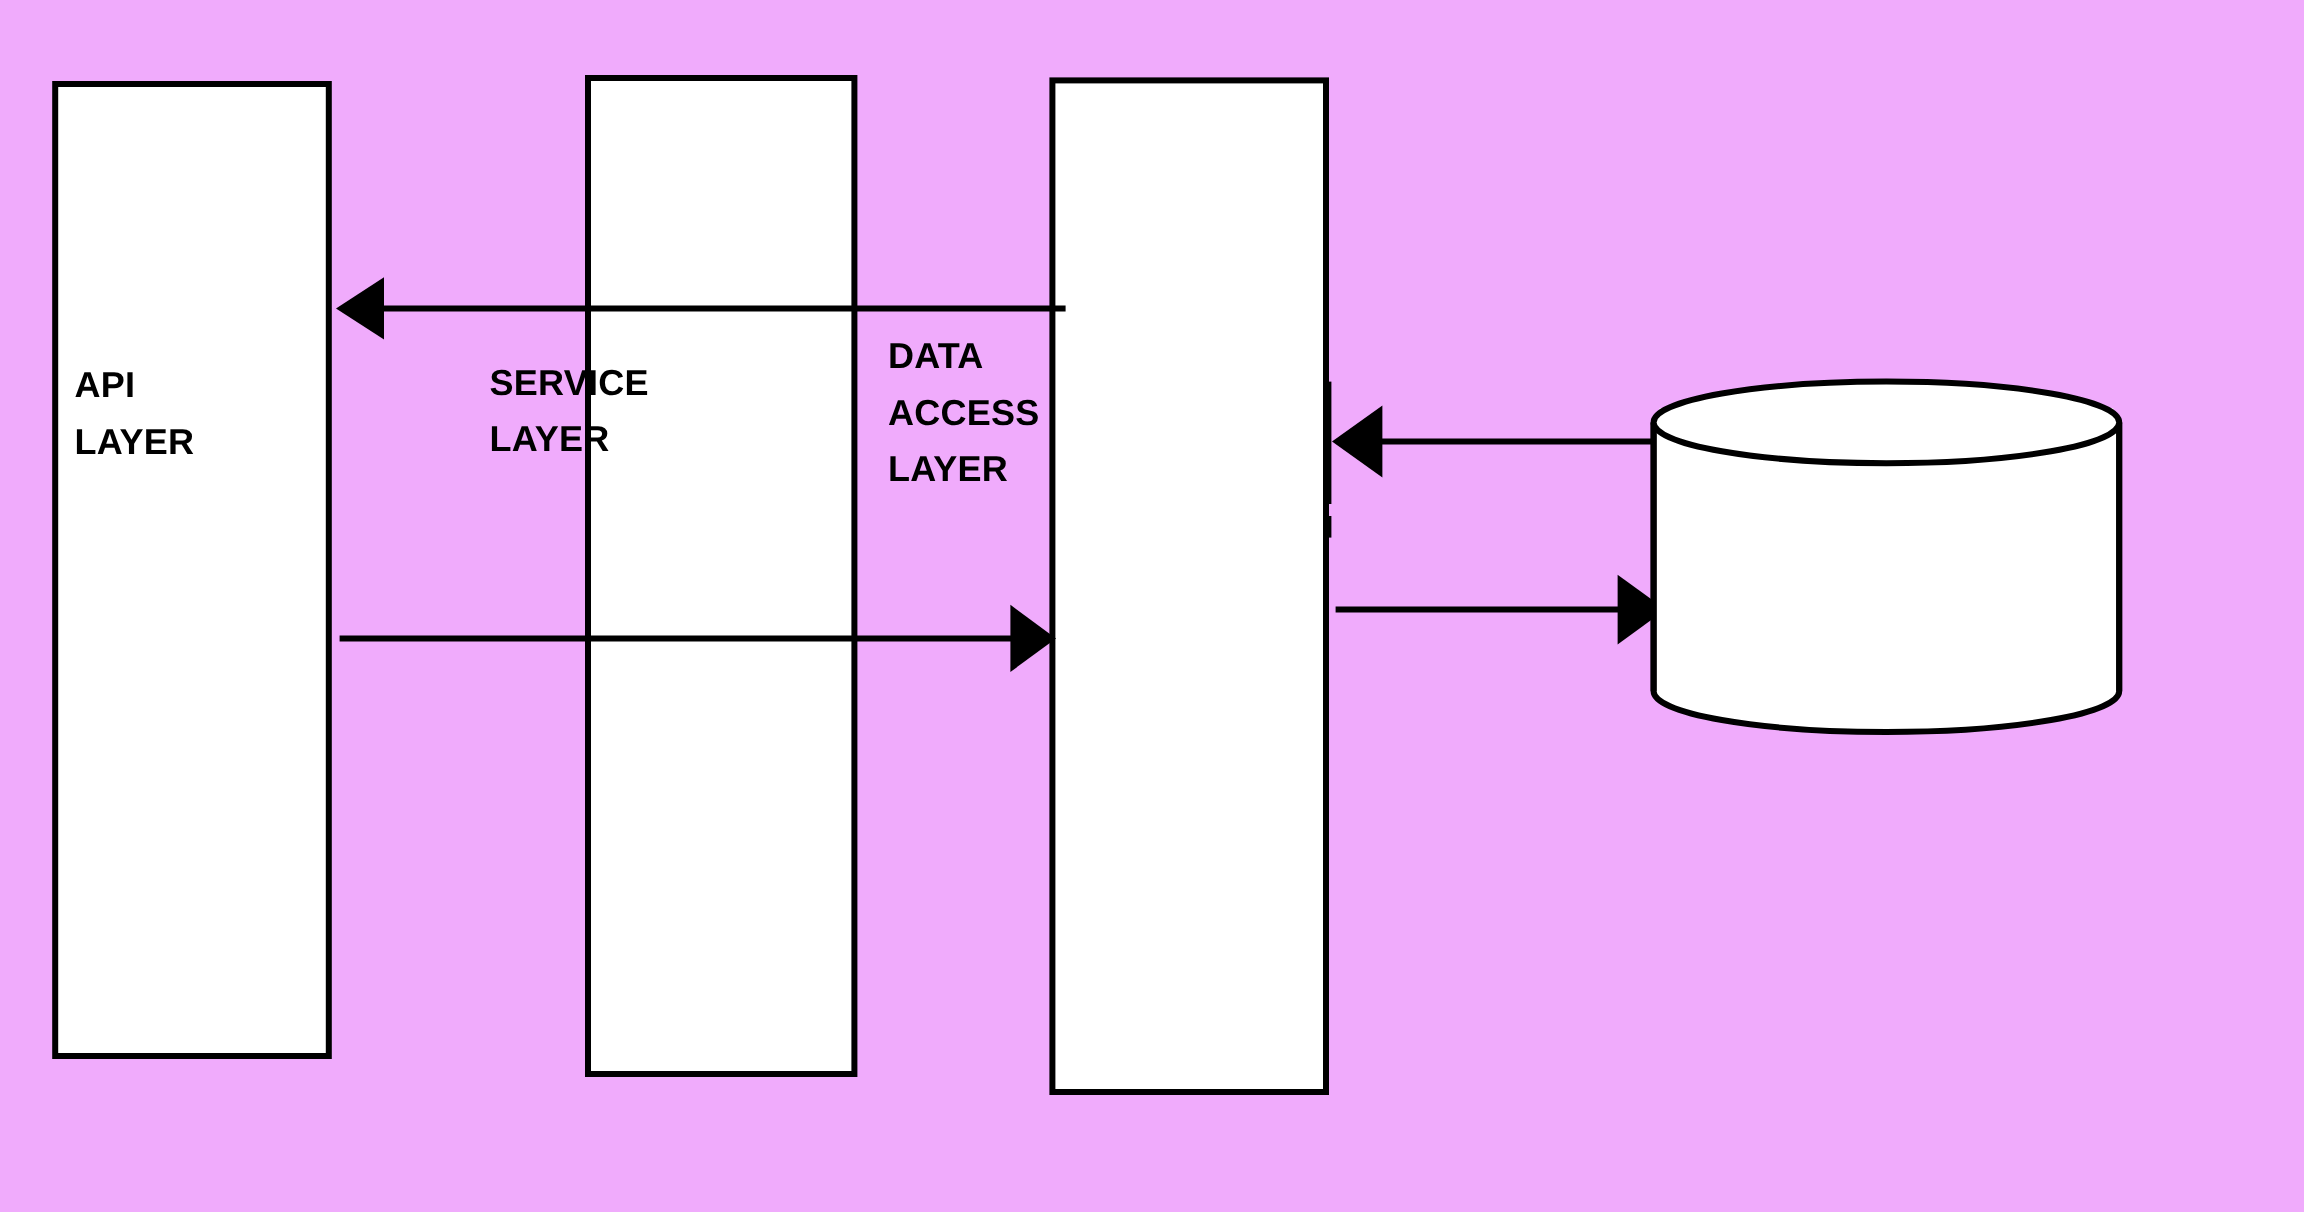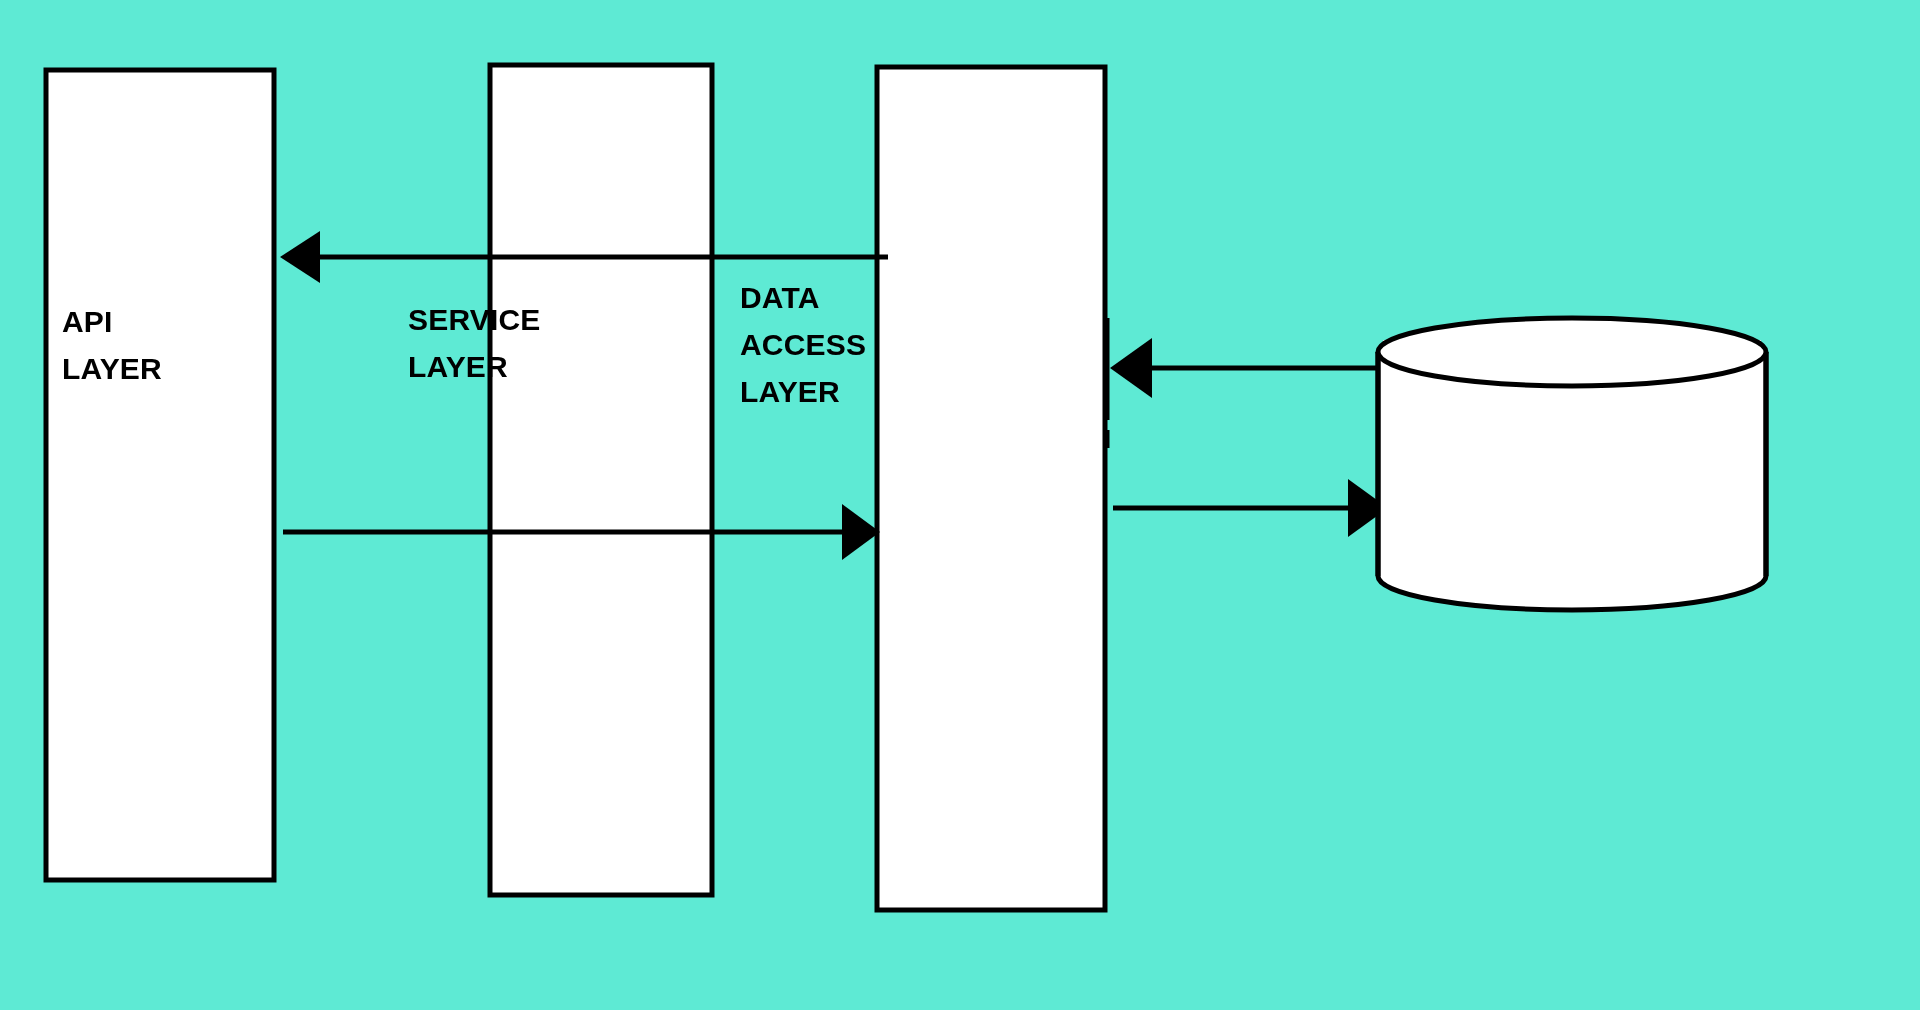--- a/index.html
+++ b/index.html
@@ -8,21 +8,21 @@
     padding: 0;
     background: #ffffff;
   }
   body {
     font-family: "Liberation Sans", sans-serif;
   }
   #canvas {
     position: relative;
     width: 1920px;
     height: 1010px;
-    background: #5eead4;
+    background: #f0abfc;
     overflow: hidden;
   }
   #diagram-svg {
     position: absolute;
     left: 0;
     top: 0;
     width: 1920px;
     height: 1010px;
   }
   .layer-label {

